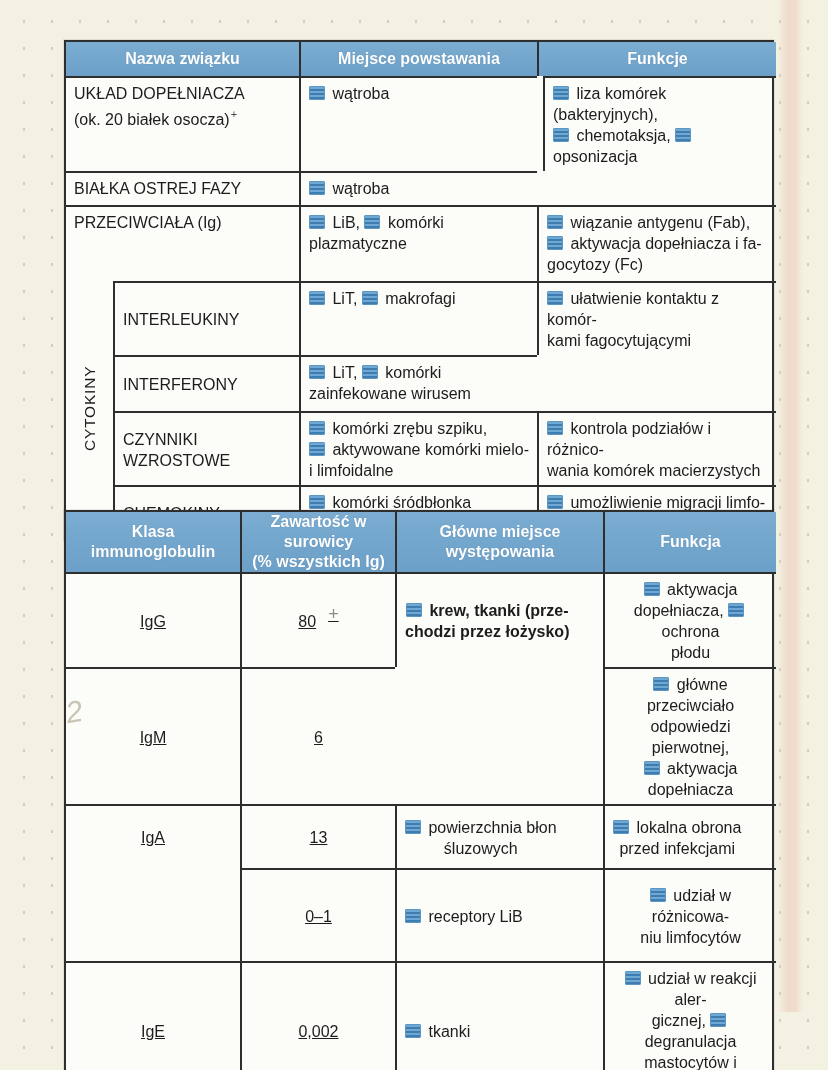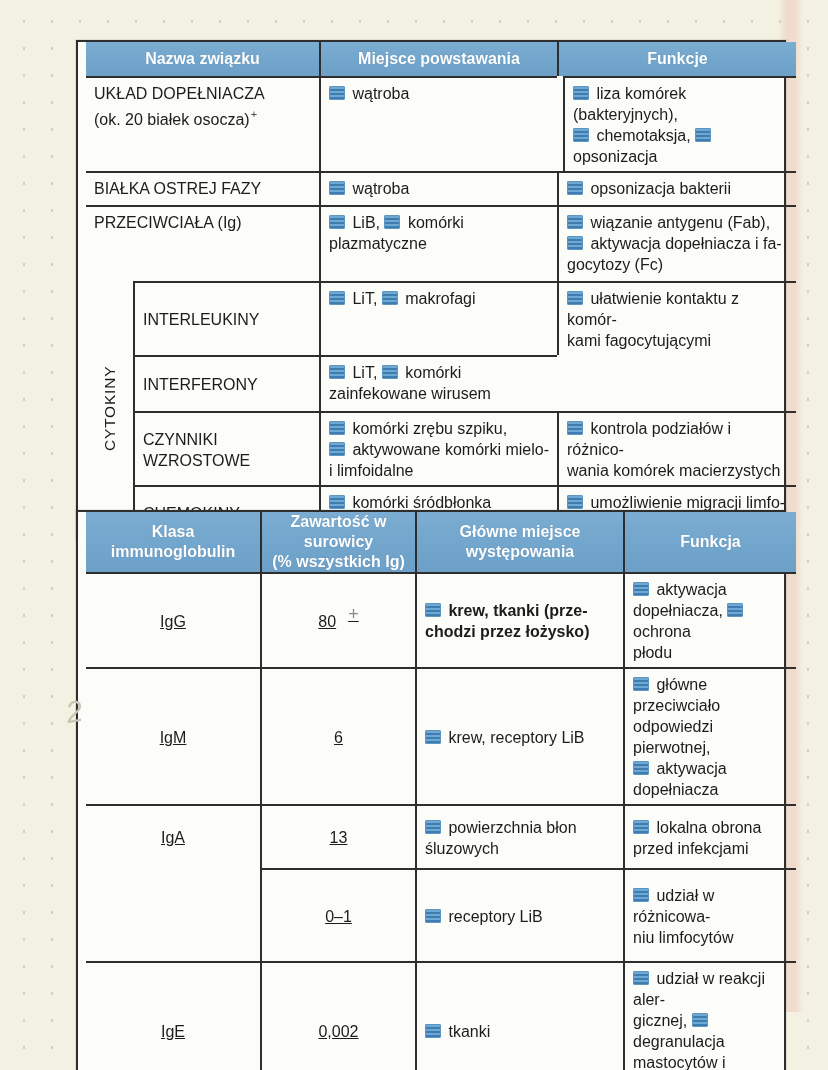--- a/index.html
+++ b/index.html
@@ -17,27 +17,26 @@
     background-image:radial-gradient(circle,#d2cfbc 1.1px, rgba(0,0,0,0) 1.5px);
     background-size:28px 27px;
     background-position:10px 8px;
     position:relative;
   }
   .pink-strip{
     position:absolute;left:778px;top:0;width:25px;height:1012px;
     background:linear-gradient(90deg, rgba(238,205,189,0) 0%, rgba(238,205,189,.6) 35%, rgba(238,205,189,.6) 70%, rgba(238,205,189,0) 100%);
   }
   .tbl{
-    position:absolute;left:76px;width:710px;
+    position:absolute;left:64px;width:710px;
     display:grid;
     background:var(--cellbg);
     border:2px solid var(--bd);
     box-sizing:border-box;
     box-shadow:0 0 0 1px rgba(0,0,0,0.08);
-    padding-left:8px;
   }
   #t1{
     top:40px;
     grid-template-columns:47px 186px 238px 239px;
     grid-template-rows:34px minmax(48px,auto) minmax(34px,auto) minmax(76px,auto) minmax(53px,auto) minmax(56px,auto) minmax(74px,auto) minmax(51px,auto);
   }
   #t2{
     top:510px;
     grid-template-columns:174px 155px 208px 173px;
     grid-template-rows:60px minmax(87px,auto) minmax(91px,auto) minmax(64px,auto) minmax(93px,auto) minmax(97px,auto);
@@ -60,21 +59,21 @@
     padding:2px 4px;
     text-shadow:0 0 1px rgba(40,70,100,.35);
   }
   .vlabel{
     display:flex;align-items:center;justify-content:center;
     writing-mode:vertical-rl;transform:rotate(180deg);
     font-size:15.5px;letter-spacing:.8px;font-weight:500;
   }
   .lblsub{display:flex;align-items:center;}
   .ccell{display:flex;align-items:center;justify-content:center;text-align:right;text-decoration:underline;}
-  .lcell{display:flex;align-items:center;text-align:left;}
+  .lcell{display:flex;align-items:center;text-align:center;}
   .bullet{
     display:inline-block;width:14px;height:12px;
     margin:0 3px -1px 0;
     background:repeating-linear-gradient(180deg,#6fa9d3 0 2px,#3f7db1 2px 4px);
     border:1px solid #5c97c3;border-radius:1px;
   }
   .footmark{
     font-size:11px;color:#4a4a4a;vertical-align:7px;margin-left:1px;
   }
   .pencil-cross{
@@ -96,21 +95,20 @@
   <div class="cell hdr gc1 gr1" style="grid-column:1/3;grid-row:1">Nazwa związku</div>
   <div class="cell hdr gr1" style="grid-column:3/4;grid-row:1">Miejsce powstawania</div>
   <div class="cell hdr gr1" style="grid-column:4/5;grid-row:1">Funkcje</div>
 <div class="cell  gc1" style="grid-area: 2 / 1 / auto / 3;">UKŁAD DOPEŁNIACZA
 (ok. 20 białek osocza)<span class="footmark">+</span></div>
     <div class="cell " style="grid-area: 2 / 3 / auto / 4;"><span class="bullet"></span> wątroba</div>
     <div class="cell " style="grid-area: 2 / 4 / auto / 5; margin-left: 6px;"><span class="bullet"></span> liza komórek (bakteryjnych),
 <span class="bullet"></span> chemotaksja, <span class="bullet"></span> opsonizacja</div>
     <div class="cell  gc1" style="grid-area: 3 / 1 / auto / 3;">BIAŁKA OSTREJ FAZY</div>
     <div class="cell " style="grid-area: 3 / 3 / auto / 4;"><span class="bullet"></span> wątroba</div>
-    <div class="cell " style="grid-area: 3 / 4 / auto / 5;"><span class="bullet"></span> opsonizacja bakterii</div>
     <div class="cell  gc1" style="grid-area: 4 / 1 / auto / 3;">PRZECIWCIAŁA (Ig)</div>
     <div class="cell " style="grid-area: 4 / 3 / auto / 4;"><span class="bullet"></span> LiB, <span class="bullet"></span> komórki
 plazmatyczne</div>
     <div class="cell " style="grid-area: 4 / 4 / auto / 5;"><span class="bullet"></span> wiązanie antygenu (Fab),
 <span class="bullet"></span> aktywacja dopełniacza i fa-
 gocytozy (Fc)</div>
     <div class="cell vlabel gc1" style="grid-area: 5 / 1 / 9 / 2;">CYTOKINY</div>
     <div class="cell lblsub" style="grid-area: 5 / 2 / auto / 3;">INTERLEUKINY</div>
     <div class="cell " style="grid-area: 5 / 3 / auto / 4;"><span class="bullet"></span> LiT, <span class="bullet"></span> makrofagi</div>
     <div class="cell " style="grid-area: 5 / 4 / auto / 5;"><span class="bullet"></span> ułatwienie kontaktu z komór-
@@ -142,21 +140,20 @@
   <div class="cell hdr gr1" style="grid-column:4;grid-row:1">Funkcja</div>
 <div class="cell ccell gc1" style="grid-area: 2 / 1;">IgG</div>
     <div class="cell ccell" style="grid-area: 2 / 2;">80<span class="pencil-cross">+</span></div>
     <div class="cell lcell" style="grid-area: 2 / 3;"><span style="white-space: pre-line; font-weight: bold;"><span class="bullet"></span> krew, tkanki (prze-
 chodzi przez łożysko)</span></div>
     <div class="cell lcell" style="grid-area: 2 / 4;"><span style="white-space: pre-line;"><span class="bullet"></span> aktywacja
 dopełniacza, <span class="bullet"></span> ochrona
 płodu</span></div>
     <div class="cell ccell gc1" style="grid-area: 3 / 1;">IgM</div>
     <div class="cell ccell" style="grid-area: 3 / 2;">6</div>
-    <div class="cell lcell" style="grid-area: 3 / 3;"><span style="white-space: pre-line;"><span class="bullet"></span> krew, receptory LiB</span></div>
     <div class="cell lcell" style="grid-area: 3 / 4;"><span style="white-space: pre-line;"><span class="bullet"></span> główne przeciwciało
 odpowiedzi pierwotnej,
 <span class="bullet"></span> aktywacja dopełniacza</span></div>
     <div class="cell ccell gc1" style="grid-area: 4 / 1;">IgA</div>
     <div class="cell ccell" style="grid-area: 4 / 2;">13</div>
     <div class="cell lcell" style="grid-area: 4 / 3;"><span style="white-space: pre-line;"><span class="bullet"></span> powierzchnia błon
 śluzowych</span></div>
     <div class="cell lcell" style="grid-area: 4 / 4;"><span style="white-space: pre-line;"><span class="bullet"></span> lokalna obrona
 przed infekcjami</span></div>
     <div class="cell ccell" style="grid-area: 5 / 2;">0–1</div>

